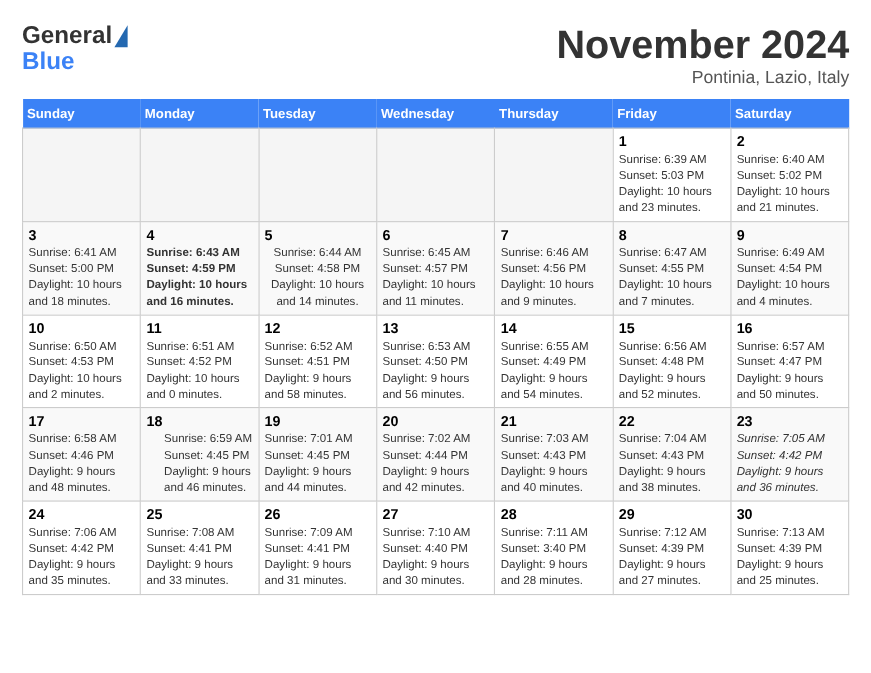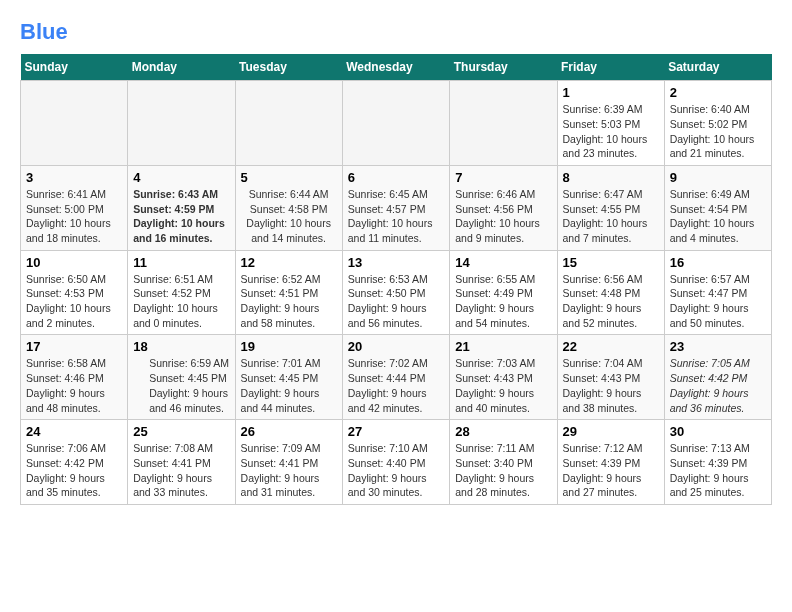--- a/index.html
+++ b/index.html
@@ -52,21 +52,21 @@
     .location {
       font-size: 16px;
       color: #555;
     }
     table {
       width: 100%;
       border-collapse: collapse;
       font-size: 11px;
     }
     th {
-      background-color: #0f766e;
+      background-color: #3b82f6;
       color: #fff;
       padding: 6px 4px;
       text-align: left;
       font-size: 12px;
       font-weight: bold;
     }
     td {
       border: 1px solid #ccc;
       padding: 4px 5px;
       vertical-align: top;
@@ -92,23 +92,32 @@
       background: #f9f9f9;
     }
   </style>
 </head>
 <body>
 
 <div class="header">
   <div class="logo">
     <div class="logo-row">
       <span class="logo-text">
+        <span style="color:#333;">General</span><span class="logo-triangle"></span>
+      </span>
+    </div>
+    <div class="logo-row">
+      <span class="logo-text">
         <span class="blue">Blue</span>
       </span>
     </div>
+  </div>
+  <div class="title-area">
+    <div class="month-title">November 2024</div>
+    <div class="location">Pontinia, Lazio, Italy</div>
   </div>
 </div>
 
 <table>
   <thead>
     <tr>
     <th>Sunday</th>
         <th>Monday</th>
         <th>Tuesday</th>
         <th>Wednesday</th>

